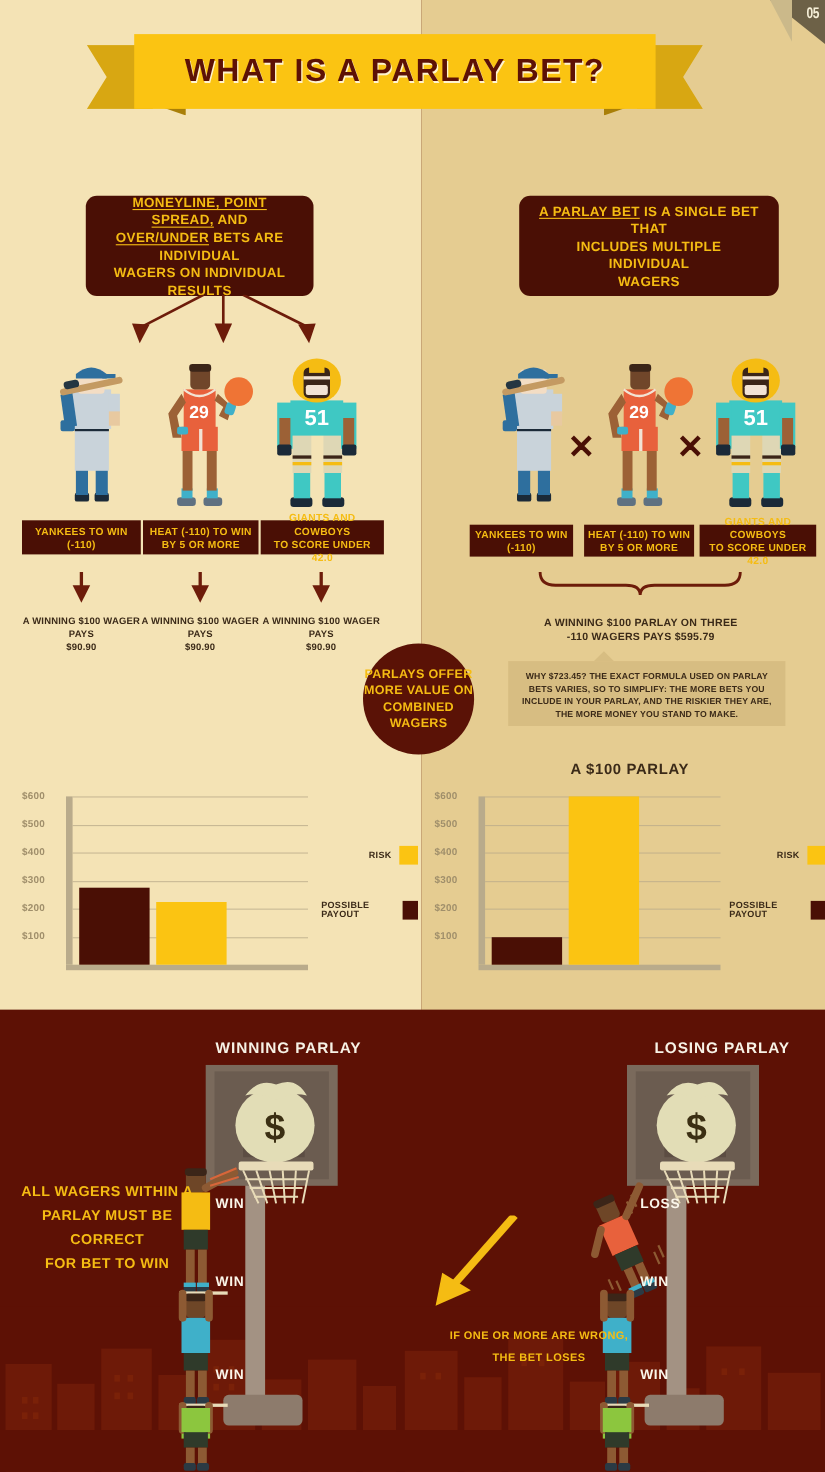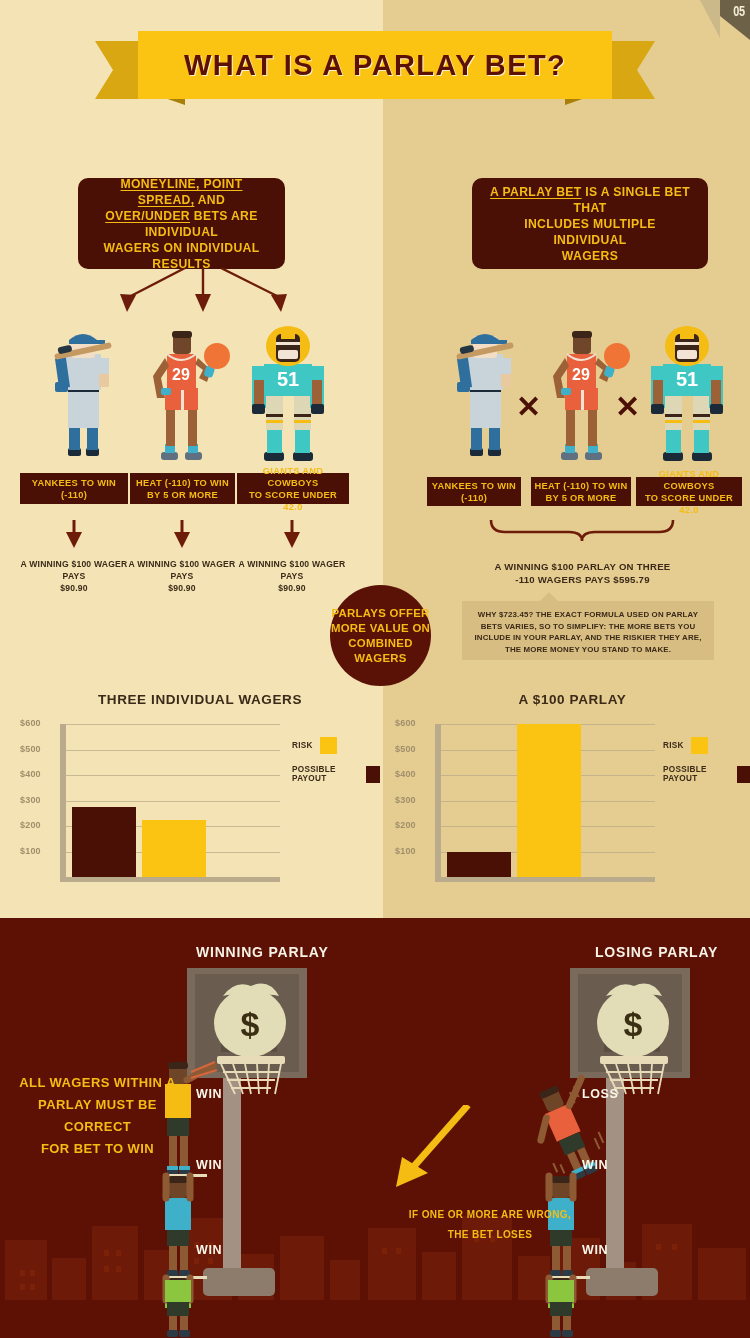--- a/index.html
+++ b/index.html
@@ -21,21 +21,21 @@
   .corner .fold { position:absolute; right:0; top:0; width:0; height:0;
       border-left:50px solid transparent; border-top:40px solid #6d6147; }
   .corner .fold2 { position:absolute; right:30px; top:0; width:0;height:0;
       border-right:20px solid #cbb98a; border-bottom:38px solid transparent; }
   .corner .num { position:absolute; right:5px; top:3px; color:#f6efd8;
       font-size:14px; font-weight:bold; letter-spacing:-0.5px;
       font-family:"Liberation Sans Narrow","Liberation Sans",sans-serif;
       transform: scaleX(.78); transform-origin: right top; }
 
   
-  .ribbon { position:absolute; left:95px; top:31px; width:560px; height:78px;text-align:center; }
+  .ribbon { position:absolute; left:79px; top:31px; width:560px; height:78px;text-align:center; }
   .ribbon .tail-l { position:absolute; left:0; top:10px; width:60px; height:58px;
       background:#d8a712; clip-path: polygon(0 0, 100% 0, 100% 100%, 0 100%, 18px 50%); }
   .ribbon .tail-r { position:absolute; right:0; top:10px; width:60px; height:58px;
       background:#d8a712; clip-path: polygon(0 0, 100% 0, calc(100% - 18px) 50%, 100% 100%, 0 100%); }
   .ribbon .shadow-l{ position:absolute; left:44px; top:58px; width:46px;height:16px;
       background:#a97f08; clip-path: polygon(0 0, 100% 0, 100% 100%); }
   .ribbon .shadow-r{ position:absolute; right:44px; top:58px; width:46px;height:16px;
       background:#a97f08; clip-path: polygon(0 0, 100% 0, 0 100%); }
   .ribbon .band { position:absolute; left:43px; top:0; width:474px; height:68px;
       background:#fbc412; display:flex; align-items:center; justify-content:center; }
@@ -98,21 +98,21 @@
       font-family:"Liberation Sans Narrow","Liberation Sans",sans-serif; }
   .plot { position:absolute; }
   .yaxis { position:absolute; left:0; top:0; width:6px; height:100%; background:#b9ab8b; }
   .xaxis { position:absolute; left:0; bottom:-5px; width:100%; height:5px; background:#b9ab8b; }
   .grid { position:absolute; left:6px; height:1px; background:#b9ab8b; opacity:.75; }
   .ylab { position:absolute; right:0; color:#a08f6b; font-size:9px; font-weight:bold;
       letter-spacing:.2px; 
       font-family:"Liberation Sans Narrow","Liberation Sans",sans-serif; }
   .bar { position:absolute; bottom:0; }
   .legend { position:absolute; }
-  .legrow { display:flex; align-items:center; justify-content:flex-start; margin-bottom:11px; }
+  .legrow { display:flex; align-items:center; justify-content:flex-end; margin-bottom:11px;margin-top:32px; }
   .legrow span { color:#3b2a18; font-size:8.2px; font-weight:bold; letter-spacing:.3px;
       font-family:"Liberation Sans Narrow","Liberation Sans",sans-serif; margin-right:7px; }
   .swatch { width:17px; height:17px; }
 
   
   .skyline { position:absolute; left:0; bottom:0; width:750px; height:150px; }
   .bhead { position:absolute; color:#f7f2e6; font-size:14px; font-weight:bold;
       letter-spacing:.8px; font-family:"Liberation Sans Narrow","Liberation Sans",sans-serif; }
   .blabel { position:absolute; color:#fbf6ea; font-size:12.5px; font-weight:bold;
       letter-spacing:.6px; font-family:"Liberation Sans Narrow","Liberation Sans",sans-serif; }
@@ -362,21 +362,20 @@
 
   <div class="circle">
     <div>
       <span>PARLAYS OFFER</span><br>
       <span>MORE VALUE ON</span><br>
       <span>COMBINED WAGERS</span>
     </div>
   </div>
 
   <div class="chart" style="left:20px;top:692px;width:360px;height:215px">
-    <div class="ctitle">THREE INDIVIDUAL WAGERS</div>
     <div class="plot" id="plot0" style="left:40px;top:32px;width:220px;height:153px">
       <div class="yaxis"></div>
       <div class="xaxis"></div>
       <div id="grid0">
           <div class="grid" style="top: 127.5px; width: 214px;"></div>
           <div class="grid" style="top: 102px; width: 214px;"></div>
           <div class="grid" style="top: 76.5px; width: 214px;"></div>
           <div class="grid" style="top: 51px; width: 214px;"></div>
           <div class="grid" style="top: 25.5px; width: 214px;"></div>
           <div class="grid" style="top: 0px; width: 214px;"></div>

